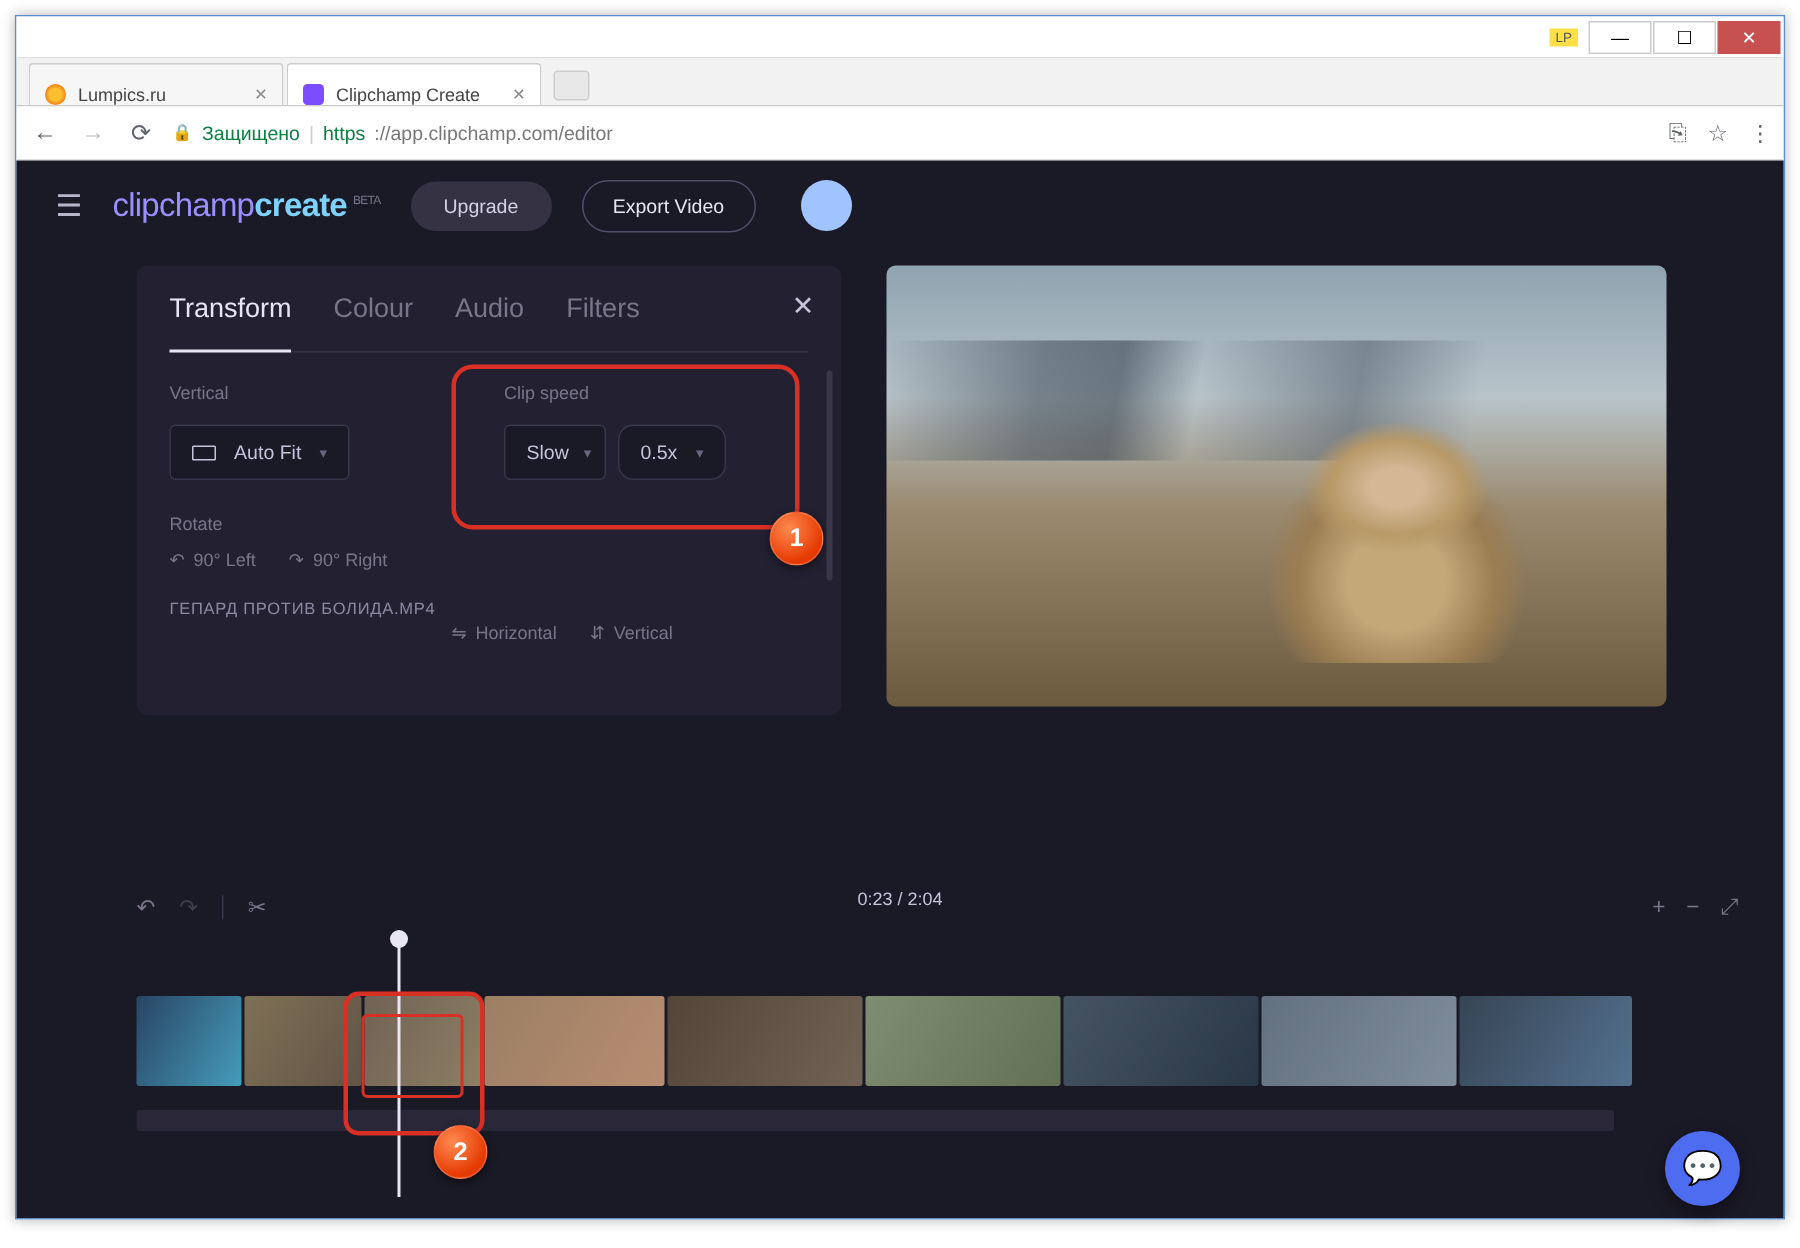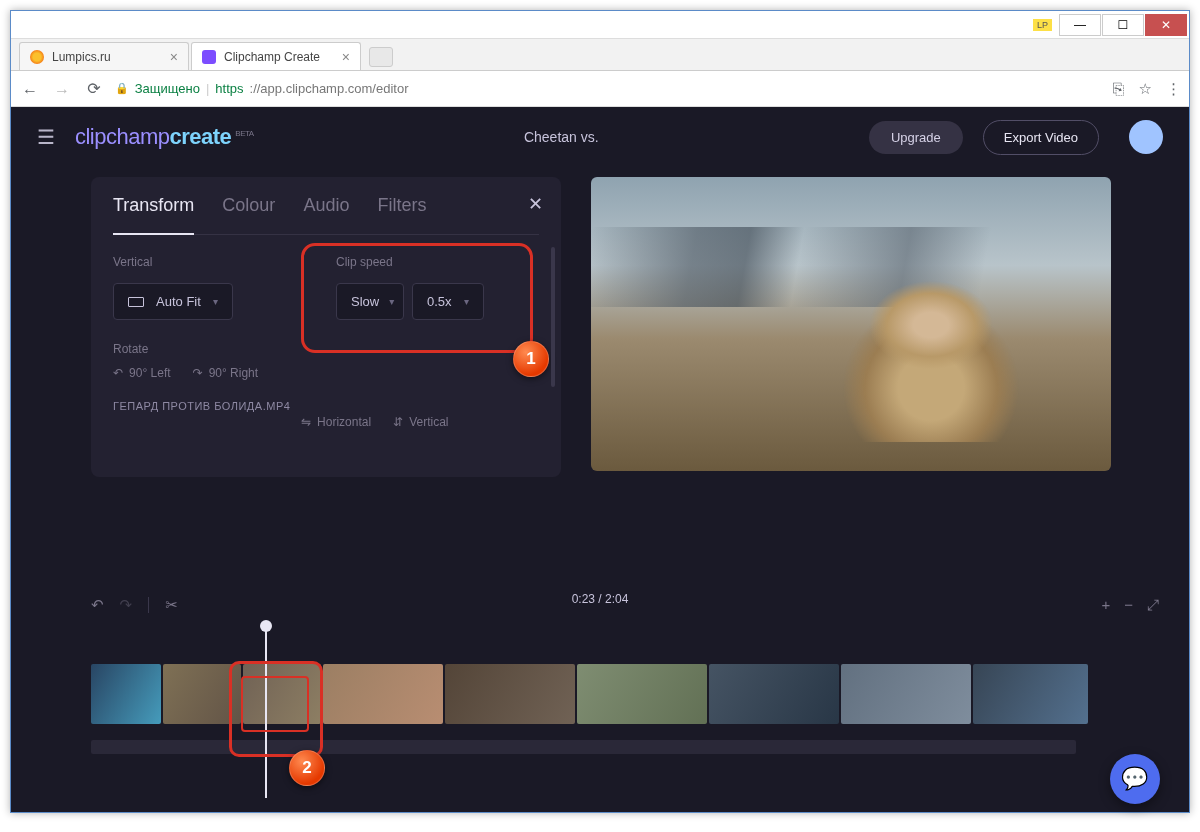--- a/index.html
+++ b/index.html
@@ -8,21 +8,21 @@
 
 .window-frame { border: 1px solid #5b8bc8; height: 803px; width: 1180px; margin: 10px; display: flex; flex-direction: column; box-shadow: 0 0 8px rgba(0,0,0,0.3); }
 .titlebar { height: 28px; background: #fff; border-bottom: 1px solid #ddd; display: flex; align-items: center; justify-content: flex-end; padding: 0 2px; }
 .win-btn { width: 42px; height: 22px; display: flex; align-items: center; justify-content: center; font-size: 12px; margin-left: 1px; }
 .win-badge { font-size: 9px; padding: 1px 4px; background: #fde047; margin-right: 6px; color: #555; }
 .win-min, .win-max { background: #fff; border: 1px solid #ccc; }
 .win-close { background: #c75050; color: #fff; }
 
 
 .tabs-bar { height: 32px; background: #f2f2f2; display: flex; align-items: flex-end; border-bottom: 1px solid #ccc; padding-left: 8px; }
-.tab { height: 28px; padding: 0 10px; display: flex; align-items: center; gap: 8px; font-size: 12px; color: #444; border: 1px solid #ccc; border-bottom: none; border-radius: 3px 3px 0 0; background: #f6f6f6; margin-right: 2px; min-width: 170px; justify-content: space-between; }
+.tab { height: 28px; padding: 0 10px; display: flex; align-items: flex-end; gap: 8px; font-size: 12px; color: #444; border: 1px solid #ccc; border-bottom: none; border-radius: 3px 3px 0 0; background: #f6f6f6; margin-right: 2px; min-width: 170px; justify-content: space-between; }
 .tab.active { background: #fff; }
 .tab-favicon { width: 14px; height: 14px; border-radius: 3px; }
 .fav-lumpics { background: radial-gradient(circle, #fbc02d 40%, #f57f17 70%); border-radius: 50%; }
 .fav-clip { background: #7c4dff; }
 .tab-close { color: #888; font-size: 14px; }
 .tab-title { flex: 1; white-space: nowrap; overflow: hidden; }
 .new-tab { width: 24px; height: 20px; background: #e8e8e8; border: 1px solid #ccc; border-radius: 3px; margin-left: 6px; margin-bottom: 3px; }
 
 
 .url-bar { height: 36px; background: #fff; display: flex; align-items: center; padding: 0 8px; gap: 10px; border-bottom: 1px solid #ddd; }
@@ -56,21 +56,21 @@
 .props-tab { color: #7a7589; font-size: 18px; padding-bottom: 6px; }
 .props-tab.active { color: #e8e6f3; border-bottom: 2px solid #e8e6f3; margin-bottom: -13px; padding-bottom: 11px; }
 
 .props-body { display: flex; gap: 20px; position: relative; }
 .props-col { flex: 1; }
 .props-label { color: #7a7589; font-size: 12px; margin-bottom: 14px; display: block; }
 .select-row { display: flex; gap: 8px; }
 .select { background: #1a1926; border: 1px solid #3a374b; border-radius: 4px; padding: 10px 14px; color: #c7c3db; font-size: 13px; display: flex; align-items: center; gap: 10px; justify-content: space-between; }
 .select-auto { width: 120px; }
 .select-slow { width: 68px; }
-.select-speed { width: 72px; }
+.select-speed { width: 72px; border-radius: 10px; }
 .chev { color: #6a6680; font-size: 10px; }
 .rect-icon { width: 16px; height: 10px; border: 1.5px solid #c7c3db; border-radius: 1px; }
 
 .highlight-box { position: absolute; border: 3px solid #d93025; border-radius: 14px; top: -12px; left: 188px; width: 232px; height: 110px; pointer-events: none; }
 .badge-circle { position: absolute; width: 36px; height: 36px; border-radius: 50%; background: radial-gradient(circle at 35% 30%, #ff8a50, #e53900 70%); display: flex; align-items: center; justify-content: center; color: #fff; font-weight: bold; font-size: 17px; box-shadow: 0 2px 6px rgba(0,0,0,0.5); border: 1px solid #fff3; }
 .badge-1 { top: 86px; left: 400px; }
 
 .rotate-row { margin-top: 22px; display: flex; gap: 22px; color: #7a7589; font-size: 12px; }
 .rotate-item { display: flex; align-items: center; gap: 6px; }
 .flip-row { position: absolute; left: 210px; bottom: 48px; display: flex; gap: 22px; color: #7a7589; font-size: 12px; }
@@ -163,21 +163,20 @@
     </div>
   </div>
 
   <div class="app">
 
     <div class="app-header">
       <div class="hamburger">☰</div>
       <div class="logo">
         <span class="logo-clip">clipchamp</span><span class="logo-create">create</span><span class="logo-beta">BETA</span>
       </div>
-      <div class="project-title">Cheetan vs.</div>
       <button class="btn-upgrade">Upgrade</button>
       <button class="btn-export">Export Video</button>
       <div class="avatar"></div>
     </div>
 
     <div class="main-area">
 
       <div class="props-panel">
         <div class="props-close">✕</div>
         <div class="props-tabs">

